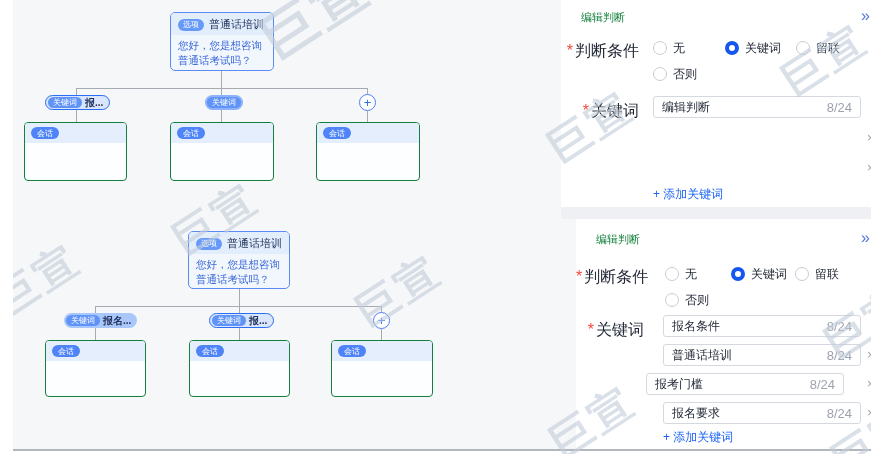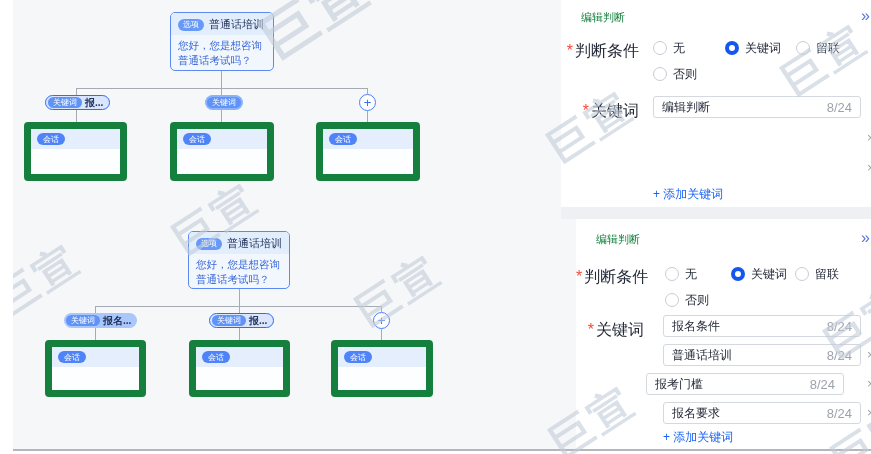--- a/index.html
+++ b/index.html
@@ -25,21 +25,21 @@
   .pill{position:absolute;height:15px;border-radius:9px;display:flex;align-items:center;
         padding:0 6px 0 2px;box-sizing:border-box;}
   .pill .pb{background:#5f93f8;color:#fff;font-size:8px;padding:1px 5px;border-radius:7px;line-height:9px;white-space:nowrap;}
   .pill .pl{font-size:10px;font-weight:700;color:#22335c;margin-left:3px;white-space:nowrap;}
   .pill.plain{background:#aac7fb;}
   .pill.badge-only{background:#8cb2fa;padding:0 2px;}
   .pill.selected{background:#d9e6fd;border:1.5px solid #2b6df4;}
   .plus-circle{position:absolute;width:17px;height:17px;border-radius:50%;border:1px solid #4d7ef7;
         background:#fff;color:#2b6df4;font-size:13px;line-height:15px;text-align:center;box-sizing:border-box;}
   
-  .card{position:absolute;border:7px solid #15803d;border-radius:4px;background:#fdfeff;
+  .card{position:absolute;border:1px solid #15803d;border-radius:4px;background:#fdfeff;
         overflow:hidden;box-sizing:border-box;}
   .card-head{background:#e4eefd;height:20px;display:flex;align-items:center;padding-left:6px;}
   .cbadge{background:#4e84f7;color:#fff;font-size:8px;padding:1.5px 6px;border-radius:8px;line-height:9px;}
   
   .panel{position:absolute;background:#fff;}
   .p1{left:548px;top:0;width:323px;height:207px;}
   .p2{left:563px;top:219px;width:308px;height:230px;}
   .ptitle{position:absolute;font-size:11px;font-weight:400;color:#15803d;}
   .pcollapse{position:absolute;font-size:16px;color:#5876d8;cursor:pointer;line-height:16px;}
   .flabel{position:absolute;text-align:right;font-size:16px;color:#1f2533;white-space:nowrap;}

